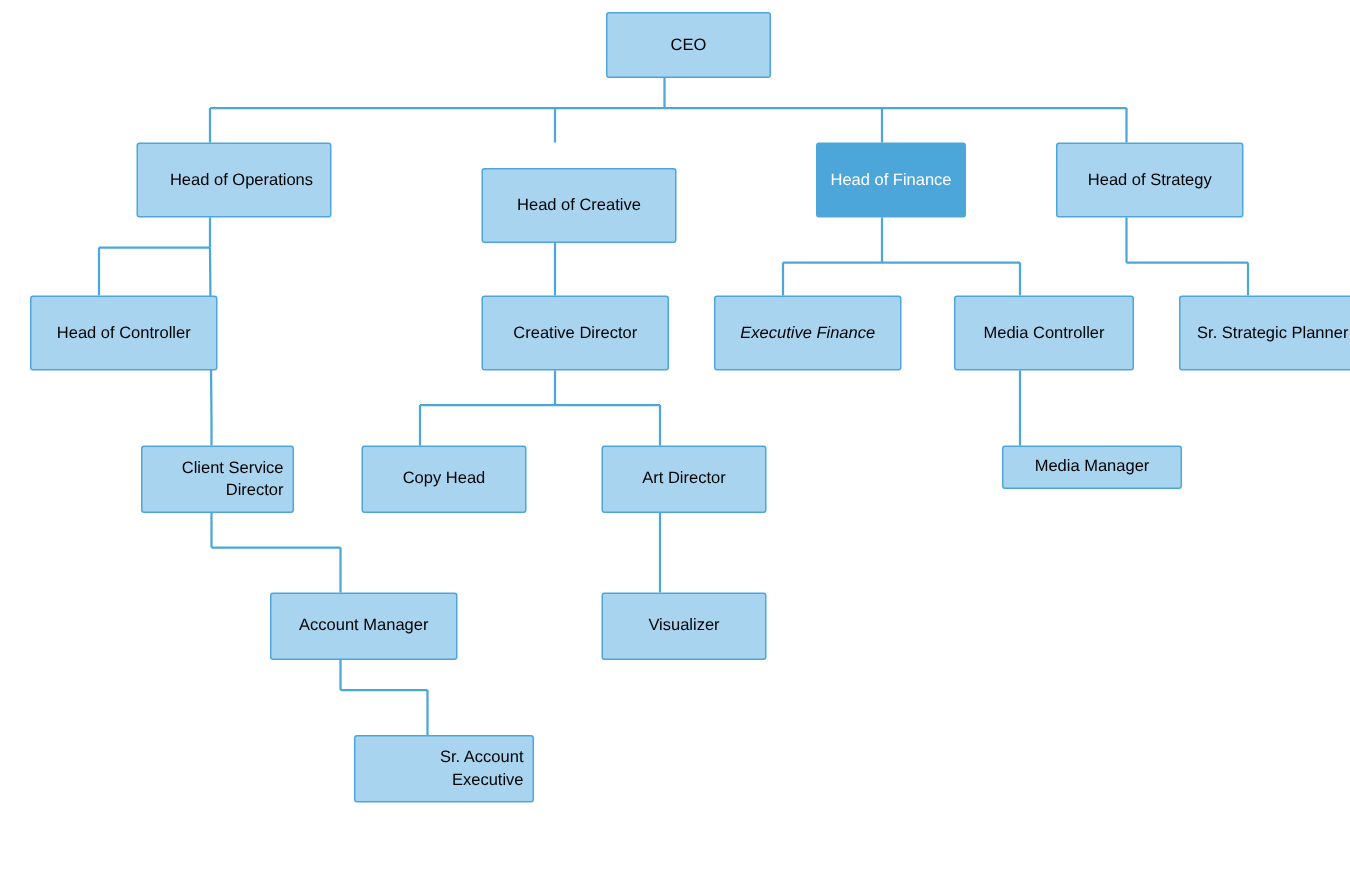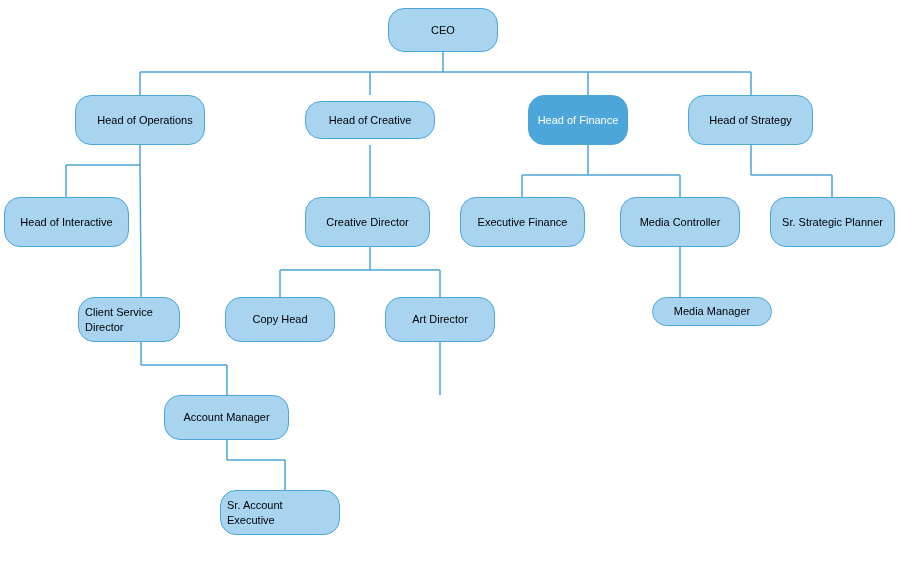--- a/index.html
+++ b/index.html
@@ -20,30 +20,31 @@
     svg.lines {
       position: absolute;
       top: 0; left: 0;
       width: 900px;
       height: 580px;
       pointer-events: none;
     }
     .node {
       position: absolute;
       border: 1.5px solid #4da6d9;
-      border-radius: 16px;
+      border-radius: 2px;
       background: #a8d4f0;
       display: flex;
       align-items: center;
       justify-content: center;
-      text-align: left;
+      text-align: right;
       padding: 4px 6px;
       font-size: 11px;
       color: #000;
       line-height: 1.3;
+      margin-left: 16px;
     }
     .node.highlight {
       background: #4da6d9;
       color: #fff;
     }
   </style>
 </head>
 <body>
 
 <div class="org-container">
@@ -90,27 +91,28 @@
     <line x1="227" y1="460" x2="285" y2="460" stroke="#4da6d9" stroke-width="1.5"></line>
     <line x1="285" y1="460" x2="285" y2="490" stroke="#4da6d9" stroke-width="1.5"></line>
 
     <line x1="440" y1="342" x2="440" y2="395" stroke="#4da6d9" stroke-width="1.5"></line>
 
     <line x1="680" y1="247" x2="680" y2="297" stroke="#4da6d9" stroke-width="1.5"></line>
   </svg>
 
 <div class="node" style="left: 388px; top: 8px; width: 110px; height: 44px;">CEO</div>
     <div class="node" style="left: 75px; top: 95px; width: 130px; height: 50px; padding-left: 16px;">Head of Operations</div>
-    <div class="node" style="left: 305px; top: 101px; width: 130px; height: 38px;">Head of Creative</div>
+    <div class="node" style="left: 305px; top: 112px; width: 130px; height: 50px;">Head of Creative</div>
     <div class="node highlight" style="left: 528px; top: 95px; width: 100px; height: 50px;">Head of Finance</div>
     <div class="node" style="left: 688px; top: 95px; width: 125px; height: 50px;">Head of Strategy</div>
-    <div class="node" style="left: 4px; top: 197px; width: 125px; height: 50px;">Head of Interactive</div>
+    <div class="node" style="left: 4px; top: 197px; width: 125px; height: 50px;">Head of Controller</div>
     <div class="node" style="left: 305px; top: 197px; width: 125px; height: 50px;">Creative Director</div>
-    <div class="node" style="left: 460px; top: 197px; width: 125px; height: 50px;">Executive Finance</div>
+    <div class="node" style="left: 460px; top: 197px; width: 125px; height: 50px; font-style: italic;">Executive Finance</div>
     <div class="node" style="left: 620px; top: 197px; width: 120px; height: 50px;">Media Controller</div>
     <div class="node" style="left: 770px; top: 197px; width: 125px; height: 50px;">Sr. Strategic Planner</div>
     <div class="node" style="left: 78px; top: 297px; width: 102px; height: 45px;">Client Service Director</div>
     <div class="node" style="left: 225px; top: 297px; width: 110px; height: 45px;">Copy Head</div>
     <div class="node" style="left: 385px; top: 297px; width: 110px; height: 45px;">Art Director</div>
     <div class="node" style="left: 652px; top: 297px; width: 120px; height: 29px;">Media Manager</div>
     <div class="node" style="left: 164px; top: 395px; width: 125px; height: 45px;">Account Manager</div>
+    <div class="node" style="left: 385px; top: 395px; width: 110px; height: 45px;">Visualizer</div>
     <div class="node" style="left: 220px; top: 490px; width: 120px; height: 45px;">Sr. Account Executive</div>
   </div>
 
 </body></html>

